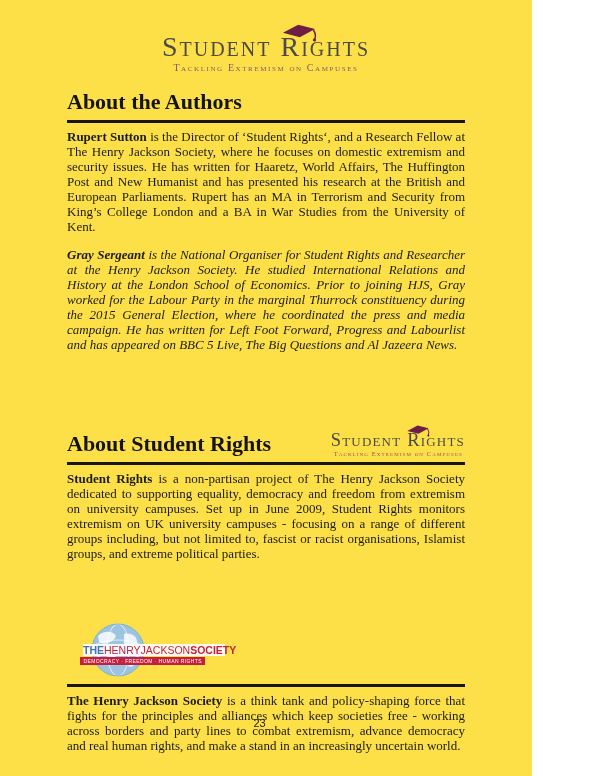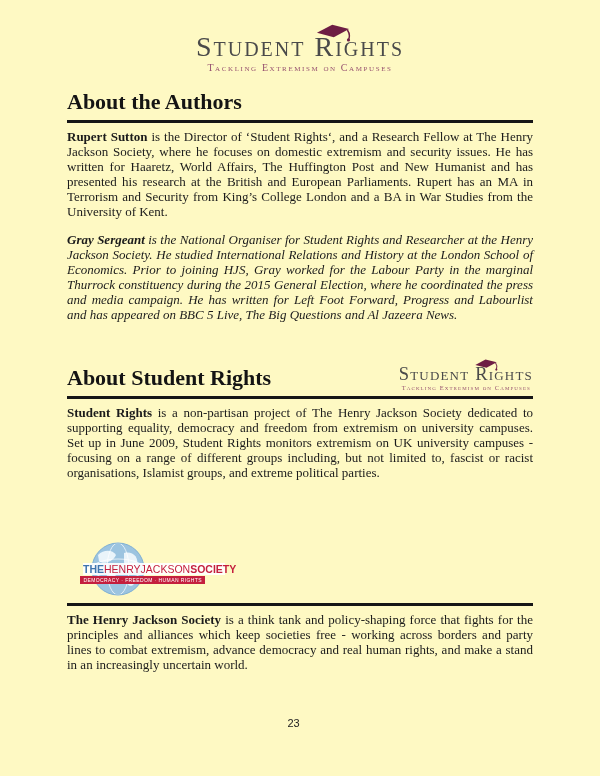--- a/index.html
+++ b/index.html
@@ -1,20 +1,20 @@
 <!DOCTYPE html>
 <html><head>
 <meta charset="utf-8">
 <style>
   * { margin:0; padding:0; box-sizing:border-box; }
   html, body { background:#ffffff; }
   .page {
     position:relative;
-    width:600px; height:776px;
-    background:#fef9c3;
+    width:532px; height:776px;
+    background:#fde047;
     font-family:"Liberation Serif", serif;
     color:#1b1b1b;
     overflow:hidden;
   }
   .content { padding:0 67px; }
 
   
   .top-logo-wrap { padding-top:32px; display:flex; justify-content:center; }
   .sr-logo { position:relative; display:inline-block; }
   .sr-main { position:relative; display:inline-block; }
@@ -53,21 +53,21 @@
   .hjs-strip {
     position:absolute; right:4px; top:34px;
     background:#c41f3e; color:#ffffff;
     font-family:"Liberation Sans", sans-serif;
     font-size:5px; letter-spacing:0.4px;
     padding:1px 3px; white-space:nowrap;
   }
 
   
   .section-authors { margin-top:16px; }
-  .section-sr { margin-top:43px; }
+  .section-sr { margin-top:79px; }
   .section-hjs { margin-top:62px; }
   .section-head { display:flex; justify-content:space-between; align-items:flex-start; }
   .section-title { font-size:22px; font-weight:bold; line-height:1.15; color:#141414; }
   .rule { height:3px; background:#161616; margin-top:5px; }
 
   .para {
     font-size:13px; line-height:15px;
     text-align:justify; margin-top:6px;
     color:#1b1b1b;
   }

